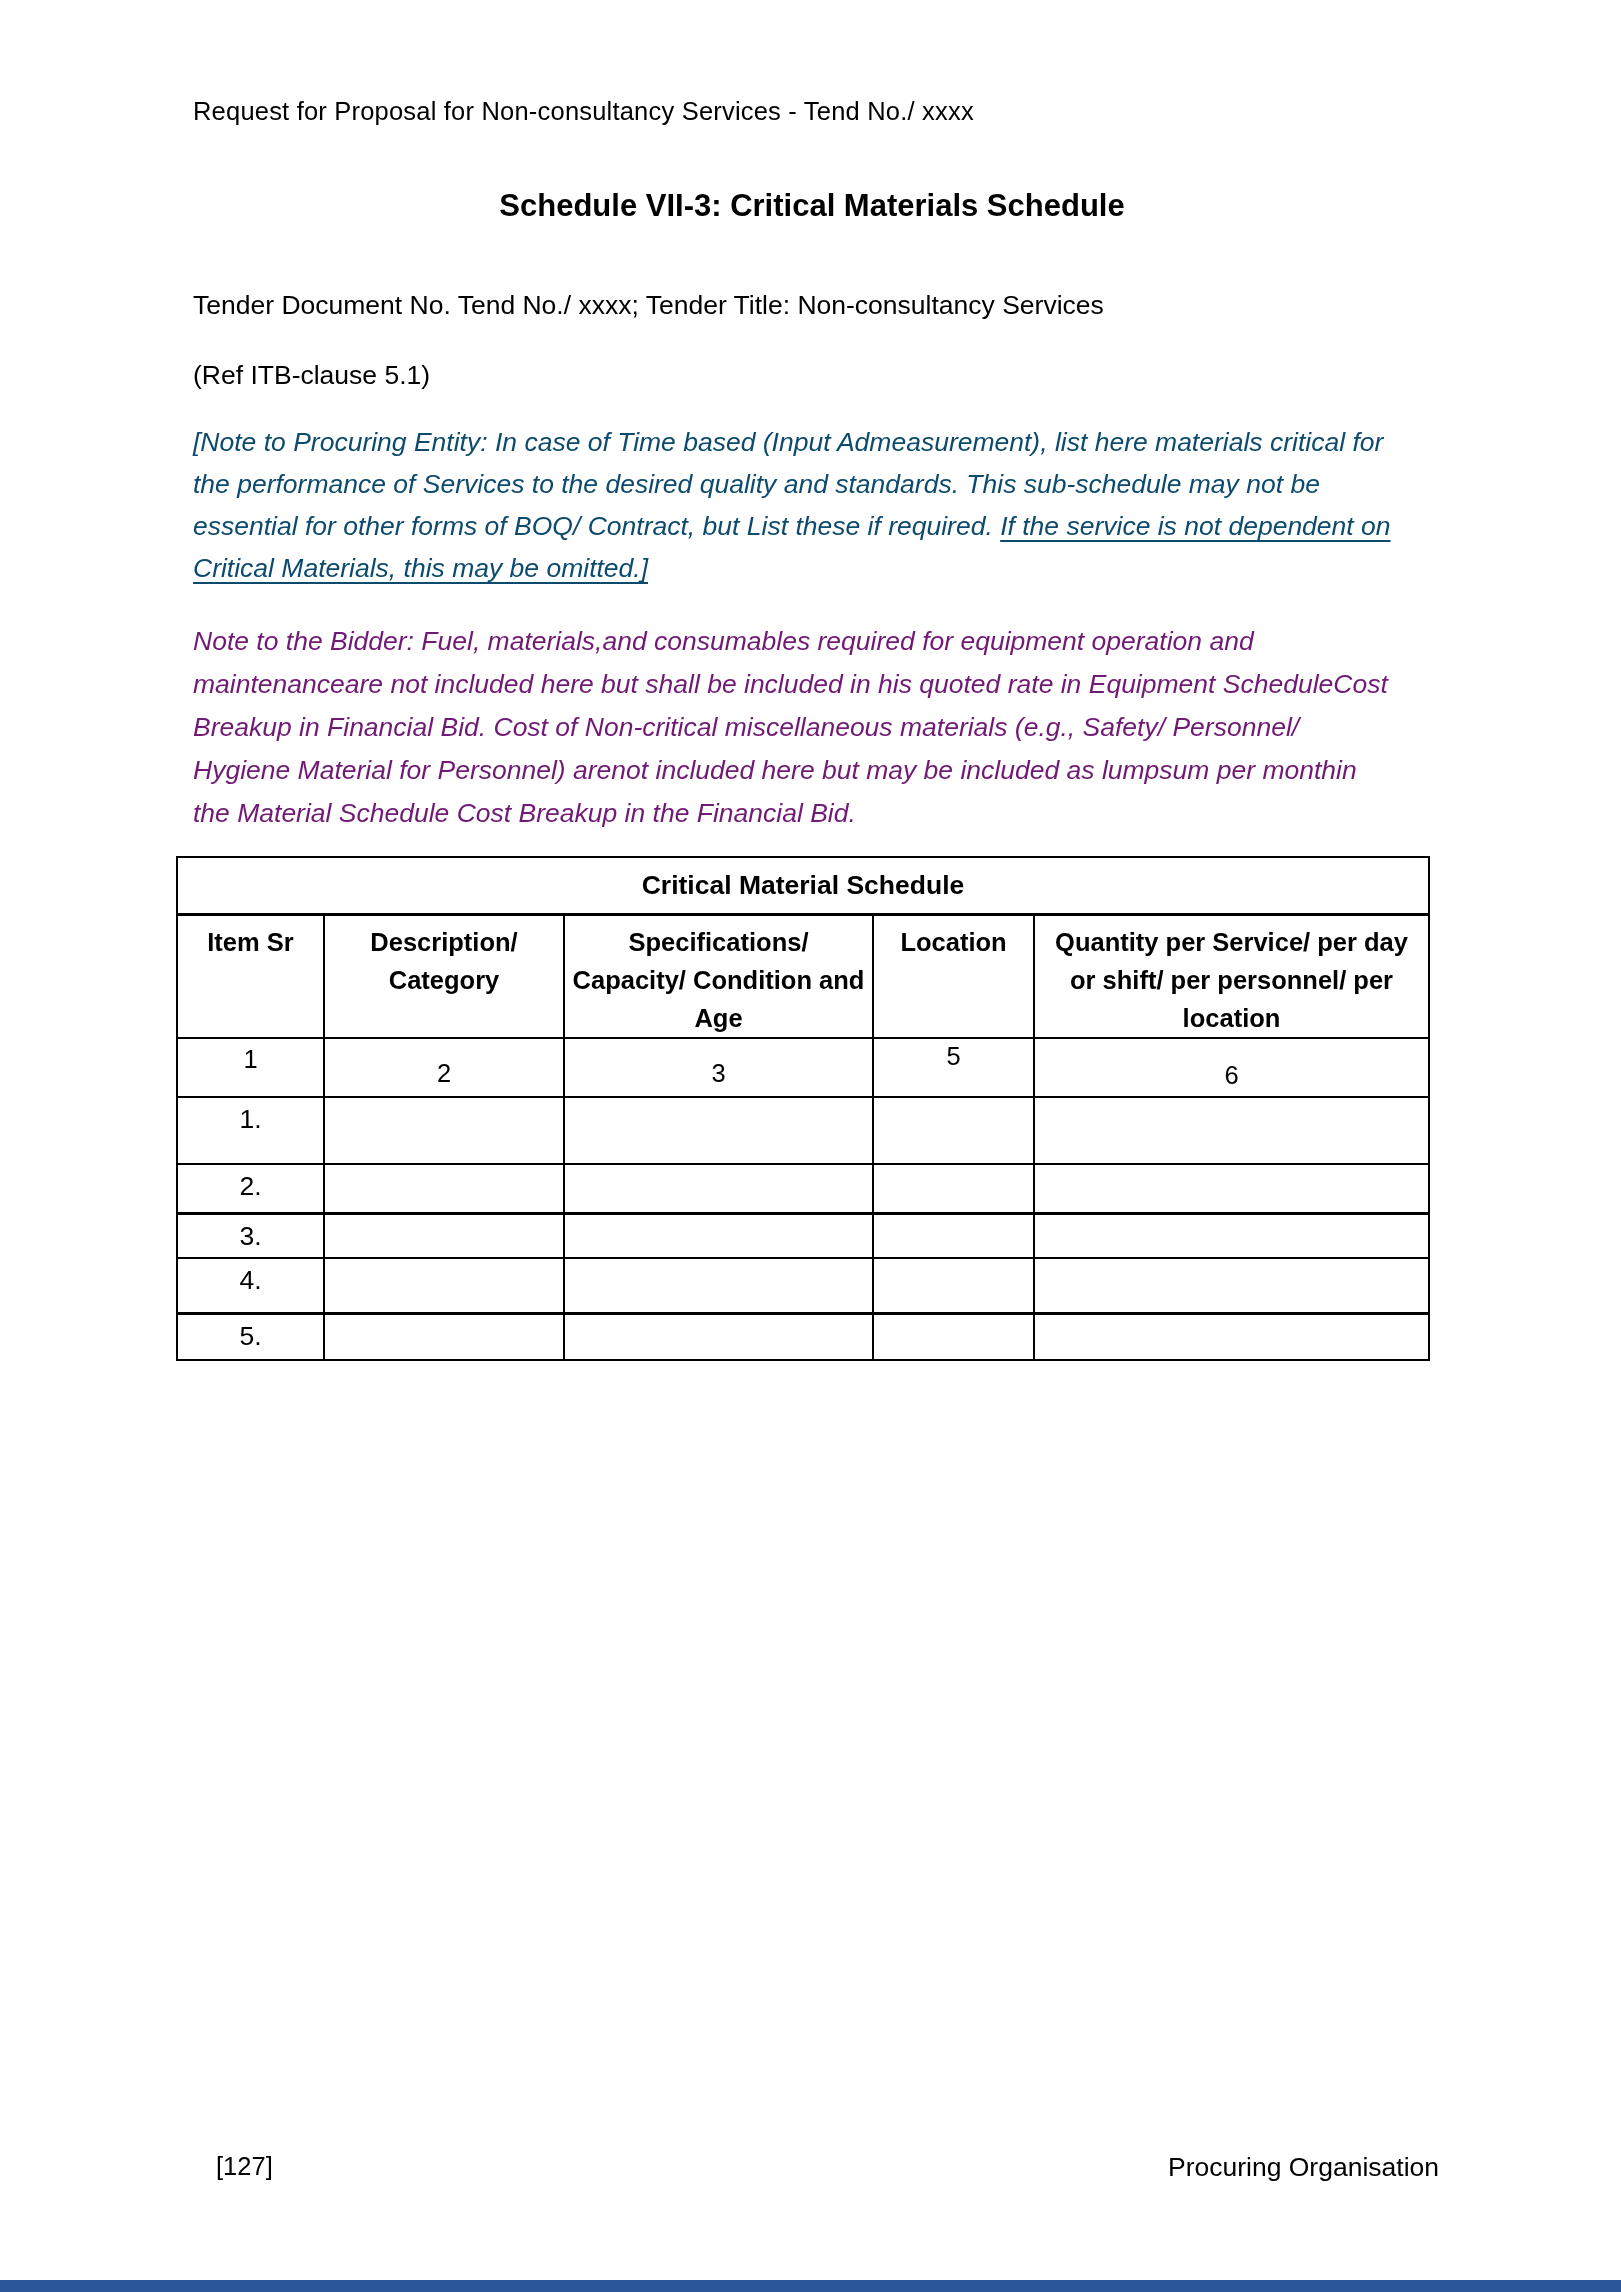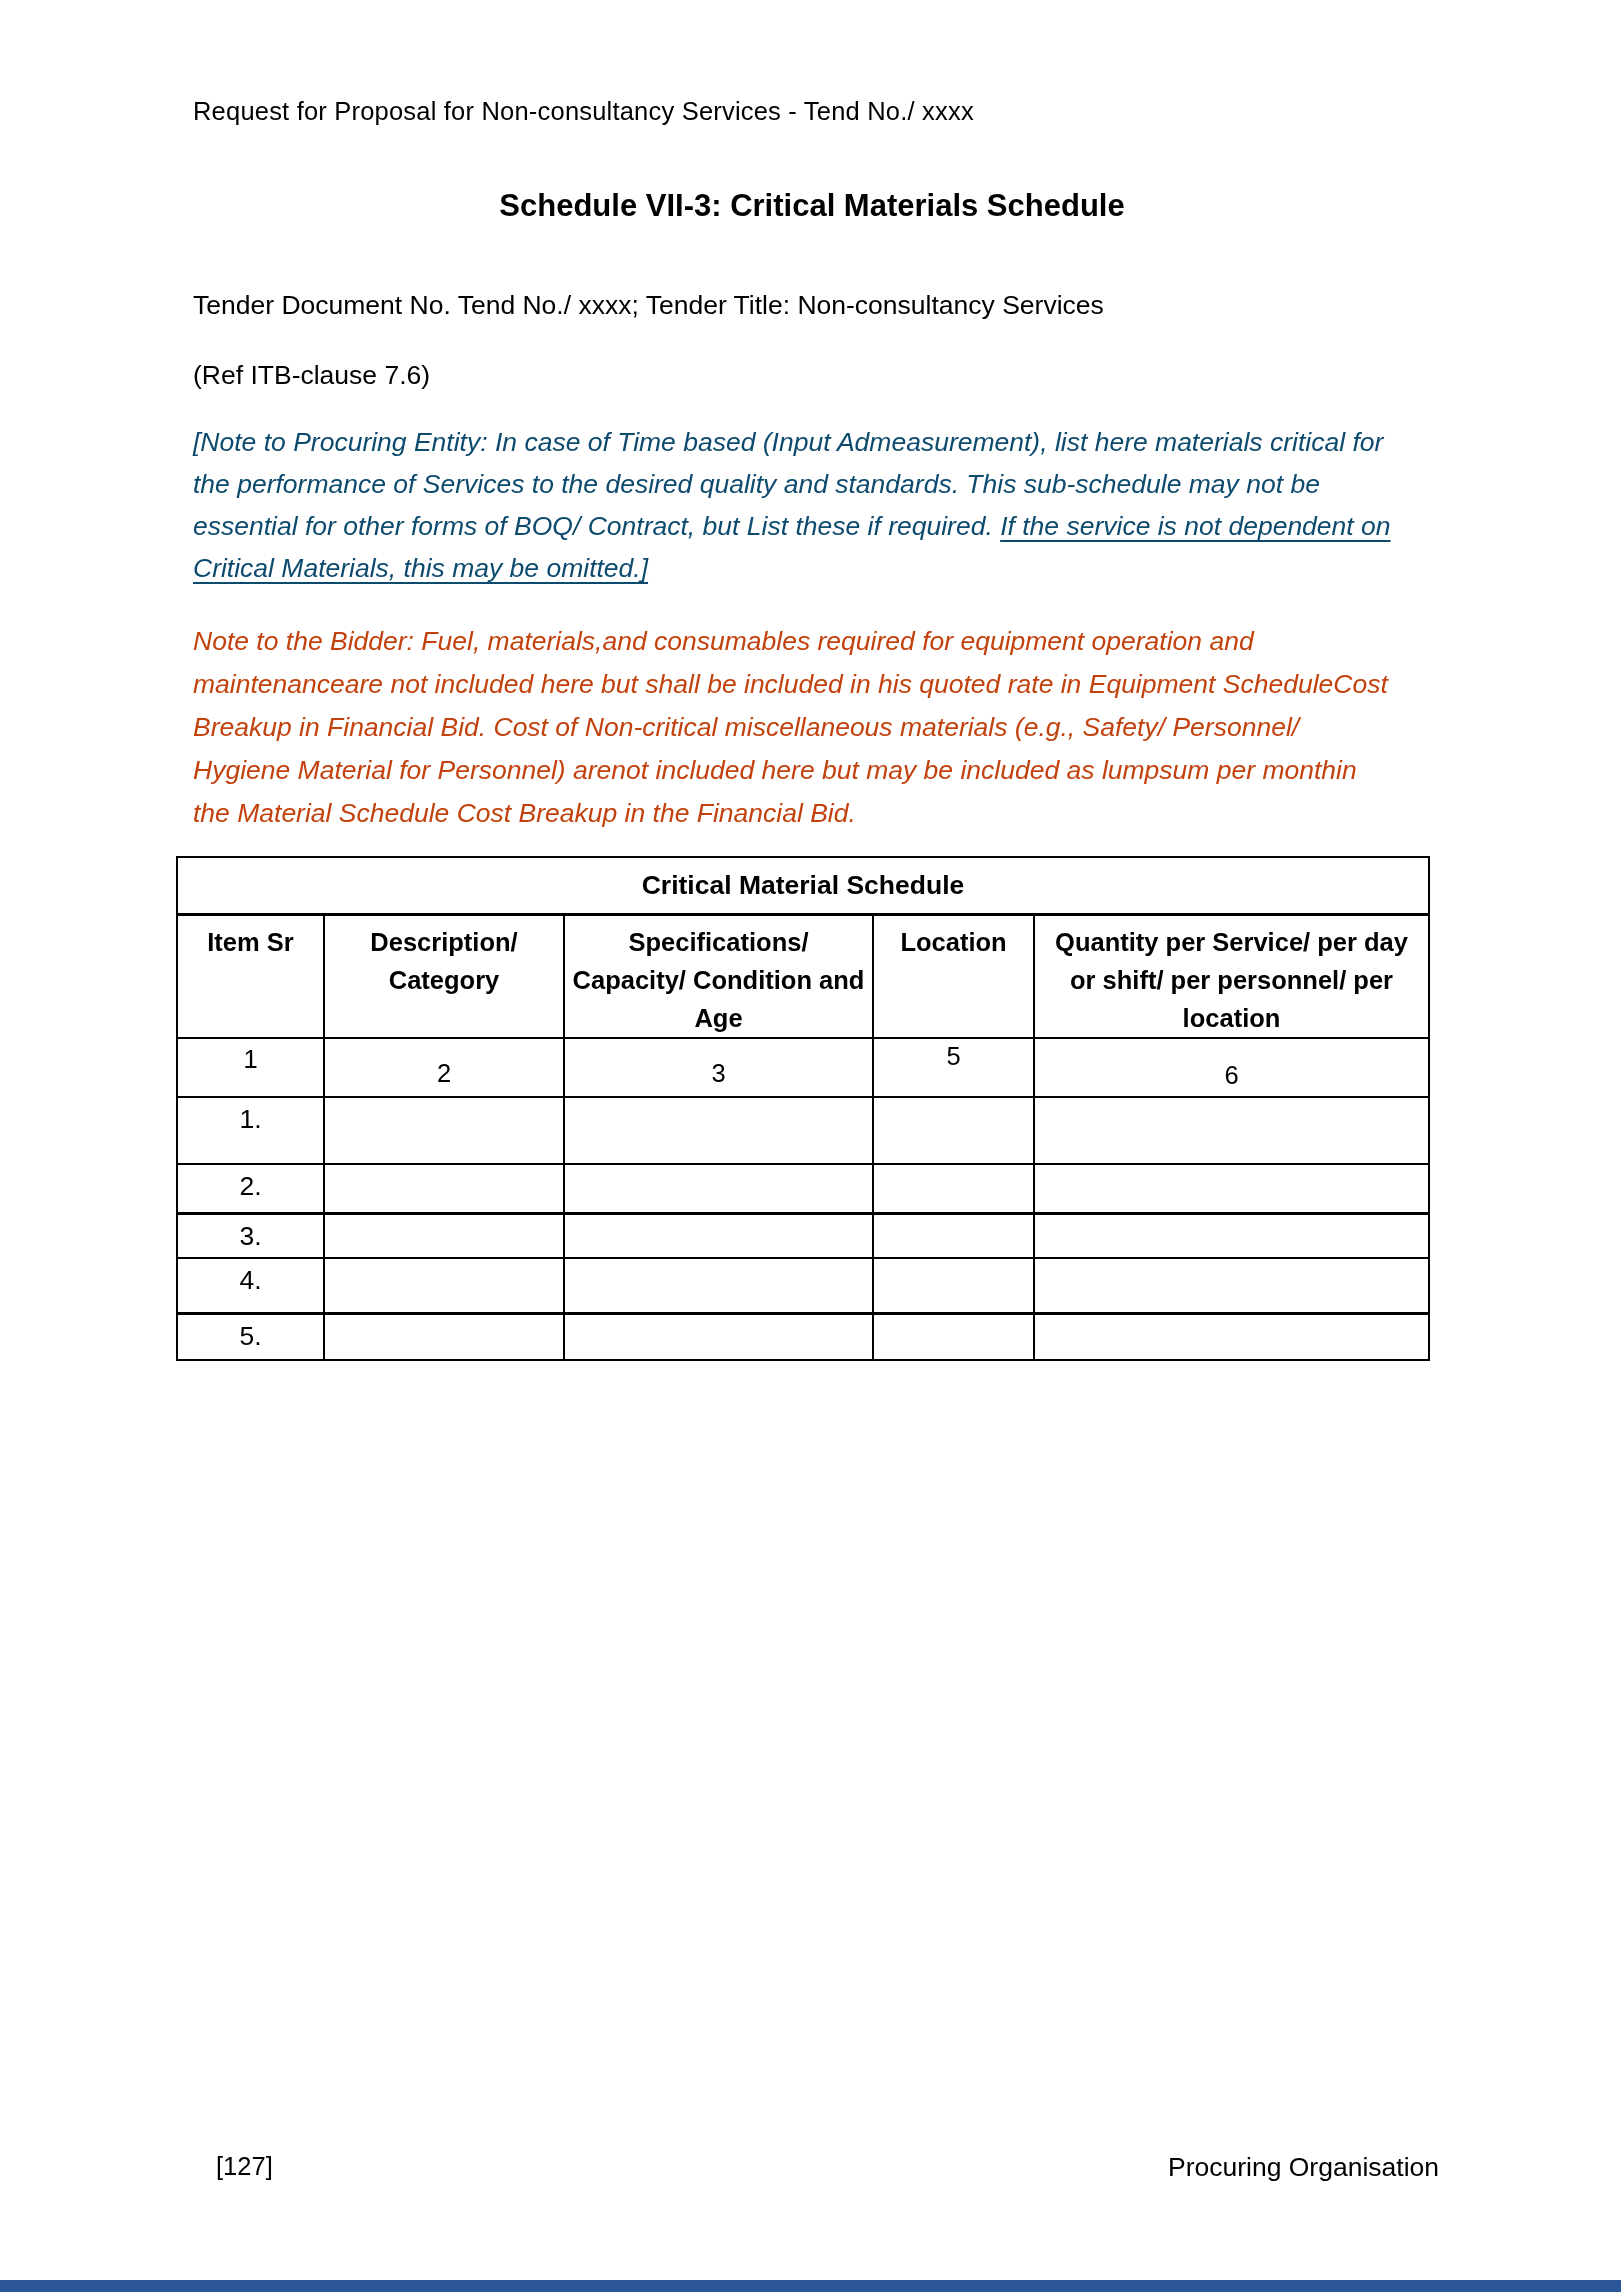--- a/index.html
+++ b/index.html
@@ -15,21 +15,21 @@
   }
   .doc-header { position:absolute; left:193px; top:97px; font-size:25.5px; letter-spacing:0.2px; }
   .doc-title  { position:absolute; left:193px; top:188px; width:1238px; text-align:center;
                 font-size:31px; font-weight:700; }
   .tender-line{ position:absolute; left:193px; top:290px; font-size:26.5px; }
   .ref-line   { position:absolute; left:193px; top:360px; font-size:26.5px; }
 
   .note-procuring { position:absolute; left:193px; top:421px; width:1274px;
                     font-size:26.5px; font-style:italic; color:#0c4a6e; line-height:42px; }
   .note-bidder    { position:absolute; left:193px; top:620px; width:1274px;
-                    font-size:26.5px; font-style:italic; color:#c2410c; line-height:43px; }
+                    font-size:26.5px; font-style:italic; color:#701a75; line-height:43px; }
   .u { text-decoration:underline; text-underline-offset:4.9px; }
 
   .cms-table { position:absolute; left:176px; top:856px; border-collapse:collapse; table-layout:fixed; }
   .cms-table td, .cms-table th { border:2px solid #000000; font-size:25.5px; overflow:hidden; }
   .tbl-title td { height:57px; text-align:center; vertical-align:top; padding-top:11.8px;
                   font-weight:700; font-size:26.5px; border-bottom-width:3.9px; }
   .tbl-head th  { height:97px; vertical-align:top; padding:7.8px 5.9px 0 5.9px; text-align:center;
                   font-weight:700; line-height:38px; }
   .tbl-nums td  { height:59px; text-align:center; vertical-align:top; }
   .tbl-nums td:nth-child(1){ padding-top:5.9px; }
@@ -53,21 +53,21 @@
 <body>
 
 <div class="page">
 
   <div class="doc-header">Request for Proposal for Non-consultancy Services - Tend No./ xxxx</div>
 
   <div class="doc-title">Schedule VII-3: Critical Materials Schedule</div>
 
   <div class="tender-line">Tender Document No. Tend No./ xxxx; Tender Title: Non-consultancy Services</div>
 
-  <div class="ref-line">(Ref ITB-clause 7.6)</div>
+  <div class="ref-line">(Ref ITB-clause 5.1)</div>
 
   <div class="note-procuring">
     <div>[Note to Procuring Entity: In case of Time based (Input Admeasurement), list here materials critical for</div>
     <div>the performance of Services to the desired quality and standards. This sub-schedule may not be</div>
     <div><span>essential for other forms of BOQ/ Contract, but List these if required. </span><span class="u">If the service is not dependent on</span></div>
     <div><span class="u">Critical Materials, this may be omitted.]</span></div>
   </div>
 
   <div class="note-bidder">
     <div>Note to the Bidder: Fuel, materials,and consumables required for equipment operation and</div>

